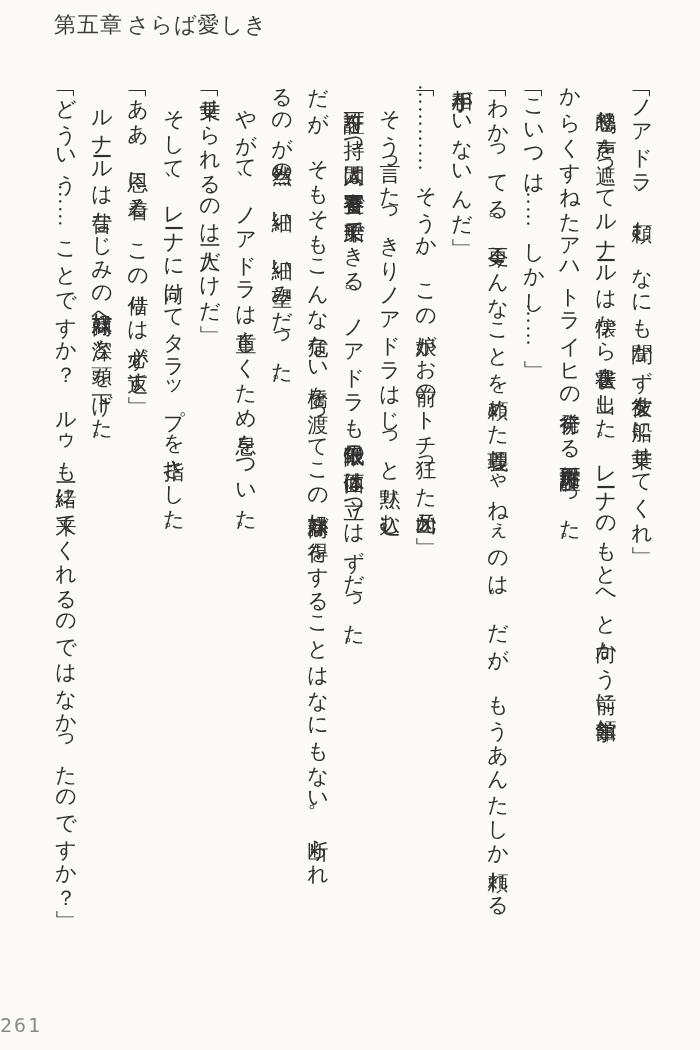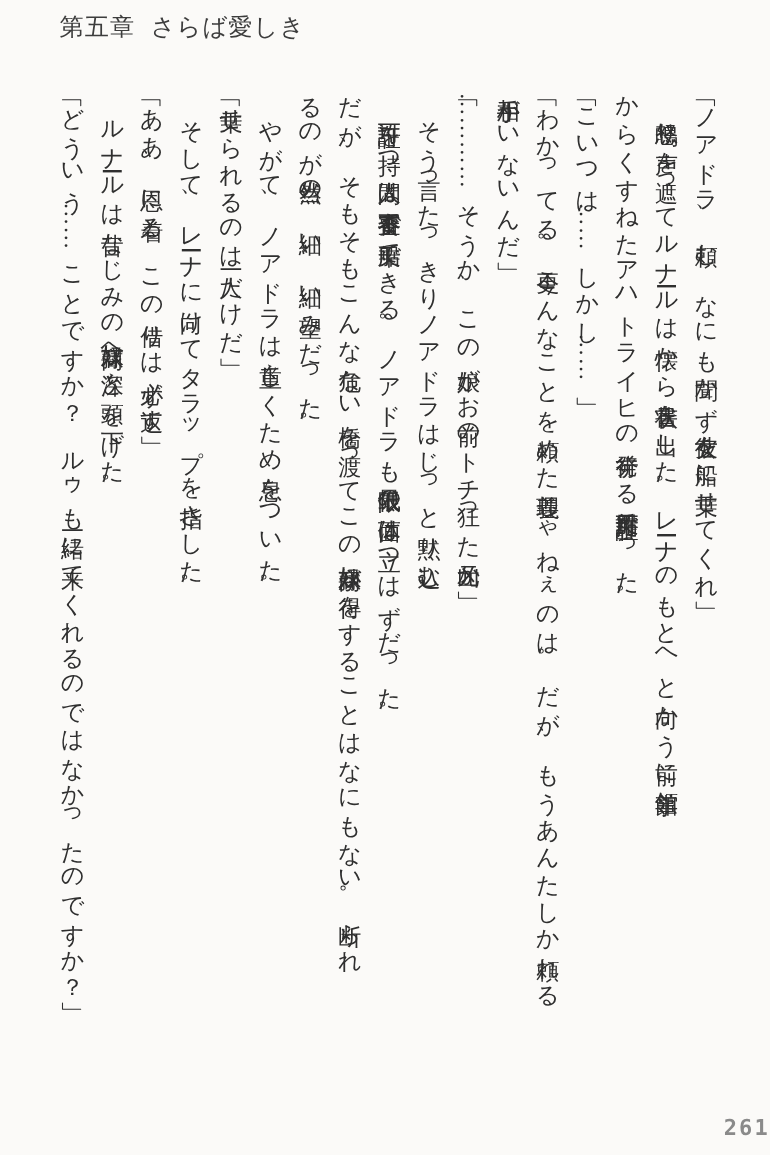--- a/index.html
+++ b/index.html
@@ -17,21 +17,21 @@
   .running-header {
     position: absolute;
     left: 54px;
     top: 10px;
     font-size: 22px;
     letter-spacing: 1px;
     color: #3d3d3d;
     white-space: nowrap;
   }
   .running-header .chapter-title {
-    margin-left: 14px;
+    margin-left: 4px;
   }
   .text-block {
     position: absolute;
     top: 73px;
     right: 40px;
     width: 616px;
     height: 890px;
     writing-mode: vertical-rl;
     text-orientation: mixed;
     font-size: 21px;
@@ -44,26 +44,25 @@
     height: 100%;
   }
   .tline[data-indent="none"]     { padding-top: 0; }
   .tline[data-indent="dialogue"] { padding-top: 10px; }
   .tline[data-indent="paragraph"]{ padding-top: 22px; }
   .page-number {
     position: absolute;
     bottom: 13px;
     left: 0;
     width: 100%;
-    text-align: right;
+    text-align: left;
     font-size: 20px;
     letter-spacing: 2px;
     color: #8a8a8a;
     font-family: "DejaVu Sans Mono", "Liberation Mono", monospace;
-    font-weight: bold;
   }
 </style>
 </head>
 <body>
 
 <div class="running-header">
   <span class="chapter-label">第五章</span><span class="chapter-title">さらば愛しき</span>
 </div>
 
 <div class="text-block">

